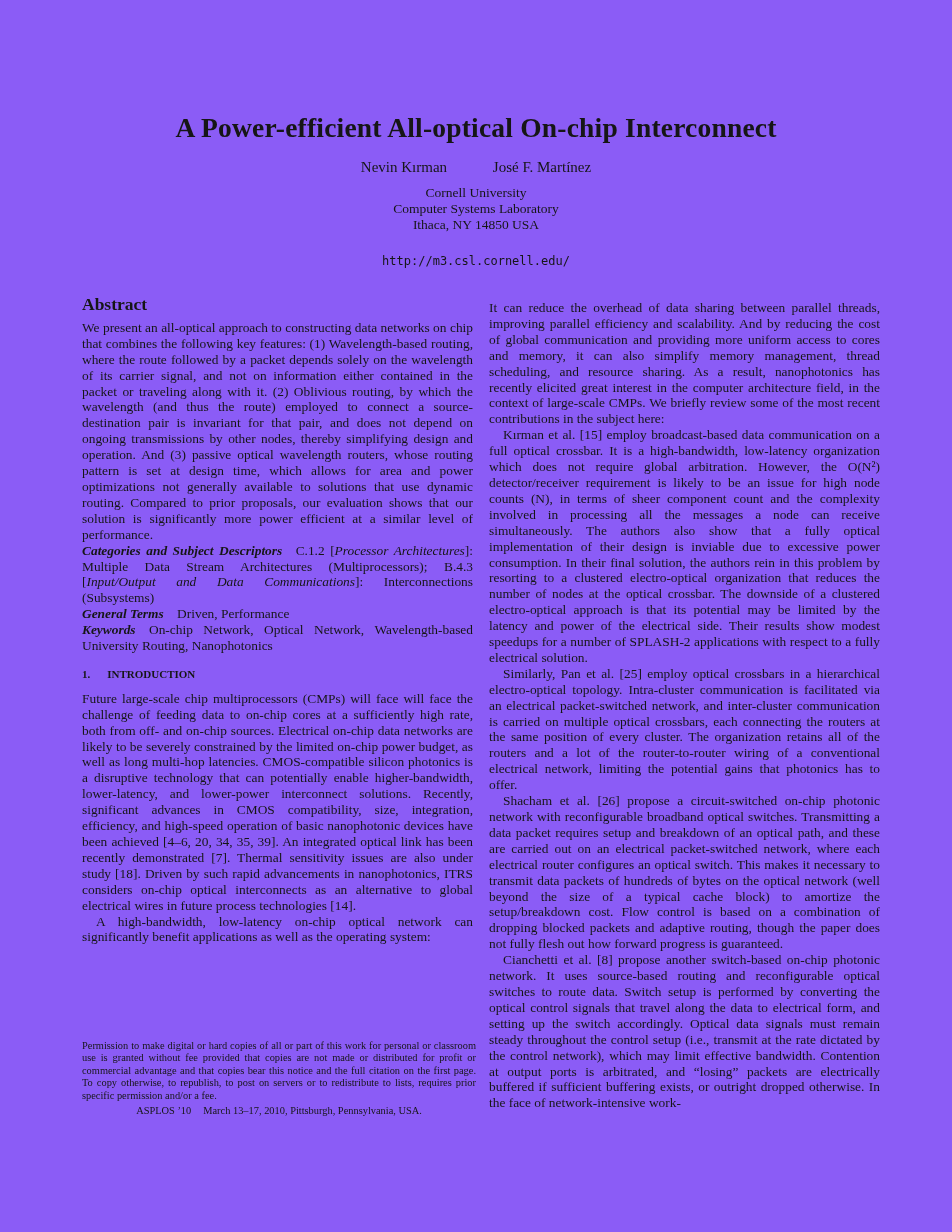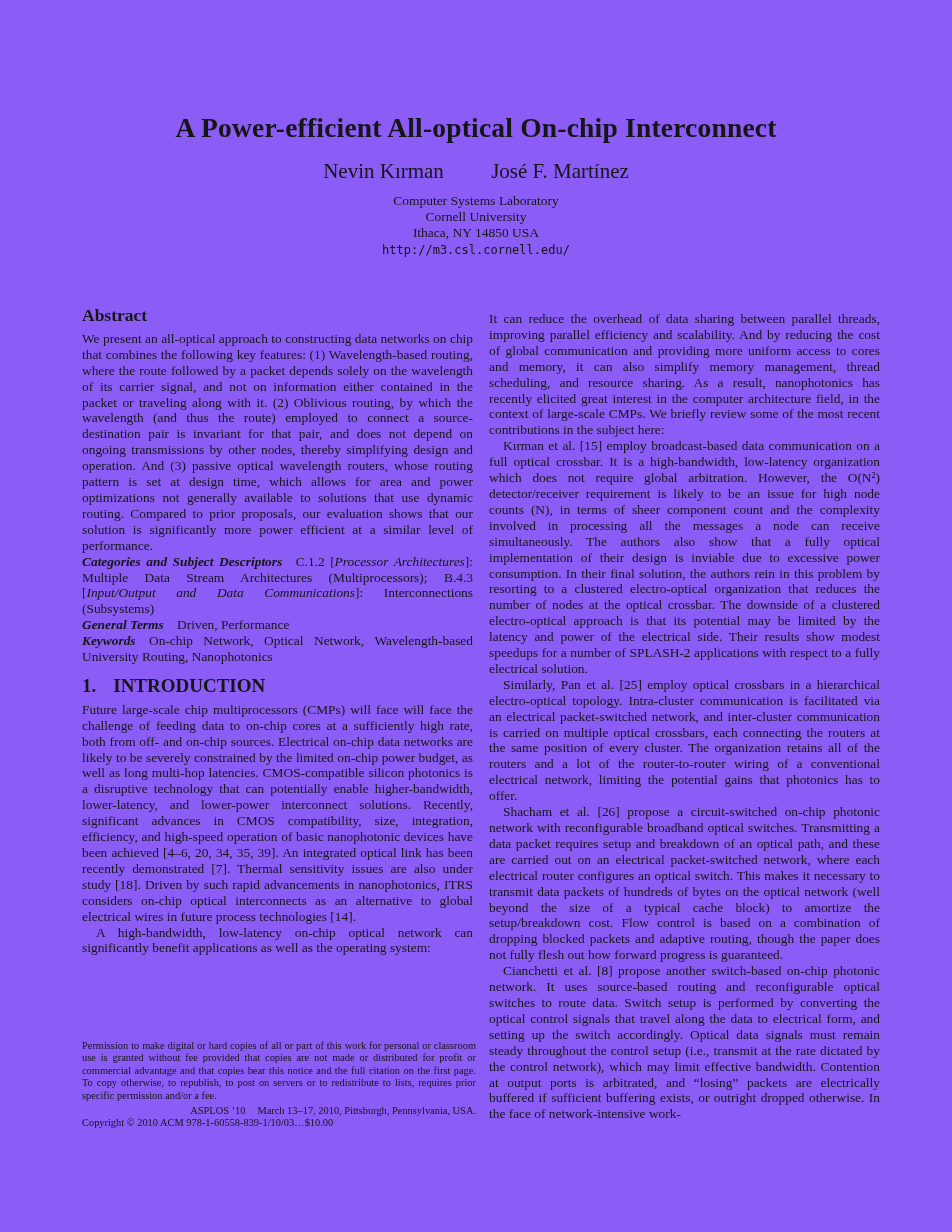--- a/index.html
+++ b/index.html
@@ -10,75 +10,75 @@
     background: #8b5cf6;
     color: #161616;
     font-family: "Liberation Serif", serif;
     margin: 0 auto;
     overflow: hidden;
   }
 
   
   .header { position: absolute; top: 112px; left: 0; width: 100%; text-align: center; }
   .title { font-size: 27.5px; font-weight: bold; line-height: 32px; margin: 0; letter-spacing: 0.2px; }
-  .authors { margin-top: 15px; font-size: 21px; }
+  .authors { margin-top: 15px; font-size: 15px; }
   .authors .author + .author { margin-left: 42px; }
   .affiliation { margin-top: 9px; font-size: 13.5px; line-height: 16px; }
   .aff-url {
-    margin-top: 1px;
+    margin-top: 20px;
     font-family: "DejaVu Sans Mono", monospace;
     font-size: 12px;
     color: #161616;
     text-decoration: none;
     display: inline-block;
   }
 
   
-  .col { position: absolute; width: 391px; font-size: 13.4px; line-height: 15.9px; text-align: justify; margin-top: 11px; }
+  .col { position: absolute; width: 391px; font-size: 13.4px; line-height: 15.9px; text-align: justify; }
   .col-left  { left: 82px;  top: 297px; }
   .col-right { left: 489px; top: 300px; }
   .col p { margin: 0; }
   .indent { text-indent: 14px; }
 
   .abstract-heading { font-size: 17.5px; font-weight: bold; margin: 0 0 7px 0; text-align: left; }
 
   .meta { margin-top: 9px; }
   .meta-label { font-weight: bold; font-style: italic; }
   .meta-label::after { content: "\2002\2002"; }
   .it { font-style: italic; }
 
-  .section-heading { margin: 13px 0 8px 0; font-size: 19px; font-weight: bold; text-align: left; }
+  .section-heading { margin: 13px 0 8px 0; font-size: 11px; font-weight: bold; text-align: left; }
   .section-heading .sec-title { margin-left: 17px; }
 
   
   .footnote {
     position: absolute; left: 82px; top: 1040px; width: 394px;
     font-size: 10.4px; line-height: 12.4px; text-align: justify;
   }
   .footnote p { margin: 0; }
-  .fn-conf { margin-top: 3px !important; text-align: right; }
+  .fn-conf { margin-top: 3px !important; text-align: center; }
   .fn-conf .conf-date { margin-left: 12px; }
   .fn-copy { text-align: left; }
 </style>
 </head>
 <body>
 
 <div class="page">
 
   <div class="header">
     <h1 class="title">
       <span>A Power-efficient All-optical On-chip Interconnect</span><br>
     </h1>
     <div class="authors">
       <span class="author">Nevin Kırman</span>
       <span class="author">José F. Martínez</span>
     </div>
     <div class="affiliation">
+      <div>Cornell University</div>
       <div>Computer Systems Laboratory</div>
-      <div>Cornell University</div>
       <div>Ithaca, NY 14850 USA</div>
       <span class="aff-url">http://m3.csl.cornell.edu/</span>
     </div>
   </div>
 
   <div class="col col-left">
     <h2 class="abstract-heading">Abstract</h2>
     <p>We present an all-optical approach to constructing data networks on chip that combines the following key features: (1) Wavelength-based routing, where the route followed by a packet depends solely on the wavelength of its carrier signal, and not on information either contained in the packet or traveling along with it. (2) Oblivious routing, by which the wavelength (and thus the route) employed to connect a source-destination pair is invariant for that pair, and does not depend on ongoing transmissions by other nodes, thereby simplifying design and operation. And (3) passive optical wavelength routers, whose routing pattern is set at design time, which allows for area and power optimizations not generally available to solutions that use dynamic routing. Compared to prior proposals, our evaluation shows that our solution is significantly more power efficient at a similar level of performance.</p>
 
     <p class="meta">
@@ -106,16 +106,15 @@
     <p class="indent">Similarly, Pan et al. [25] employ optical crossbars in a hierarchical electro-optical topology. Intra-cluster communication is facilitated via an electrical packet-switched network, and inter-cluster communication is carried on multiple optical crossbars, each connecting the routers at the same position of every cluster. The organization retains all of the routers and a lot of the router-to-router wiring of a conventional electrical network, limiting the potential gains that photonics has to offer.</p>
     <p class="indent">Shacham et al. [26] propose a circuit-switched on-chip photonic network with reconfigurable broadband optical switches. Transmitting a data packet requires setup and breakdown of an optical path, and these are carried out on an electrical packet-switched network, where each electrical router configures an optical switch. This makes it necessary to transmit data packets of hundreds of bytes on the optical network (well beyond the size of a typical cache block) to amortize the setup/breakdown cost. Flow control is based on a combination of dropping blocked packets and adaptive routing, though the paper does not fully flesh out how forward progress is guaranteed.</p>
     <p class="indent">Cianchetti et al. [8] propose another switch-based on-chip photonic network. It uses source-based routing and reconfigurable optical switches to route data. Switch setup is performed by converting the optical control signals that travel along the data to electrical form, and setting up the switch accordingly. Optical data signals must remain steady throughout the control setup (i.e., transmit at the rate dictated by the control network), which may limit effective bandwidth. Contention at output ports is arbitrated, and “losing” packets are electrically buffered if sufficient buffering exists, or outright dropped otherwise. In the face of network-intensive work-</p>
   </div>
 
   <div class="footnote">
     <p>Permission to make digital or hard copies of all or part of this work for personal or classroom use is granted without fee provided that copies are not made or distributed for profit or commercial advantage and that copies bear this notice and the full citation on the first page. To copy otherwise, to republish, to post on servers or to redistribute to lists, requires prior specific permission and/or a fee.</p>
     <p class="fn-conf">
       <span class="conf-name">ASPLOS ’10</span><span class="conf-date">March 13–17, 2010, Pittsburgh, Pennsylvania, USA.</span>
     </p>
-    <p class="fn-copy">Copyright © 2010 ACM 978-1-60558-839-1/10/03…$10.00</p>
   </div>
 
 </div>
 
 </body></html>

